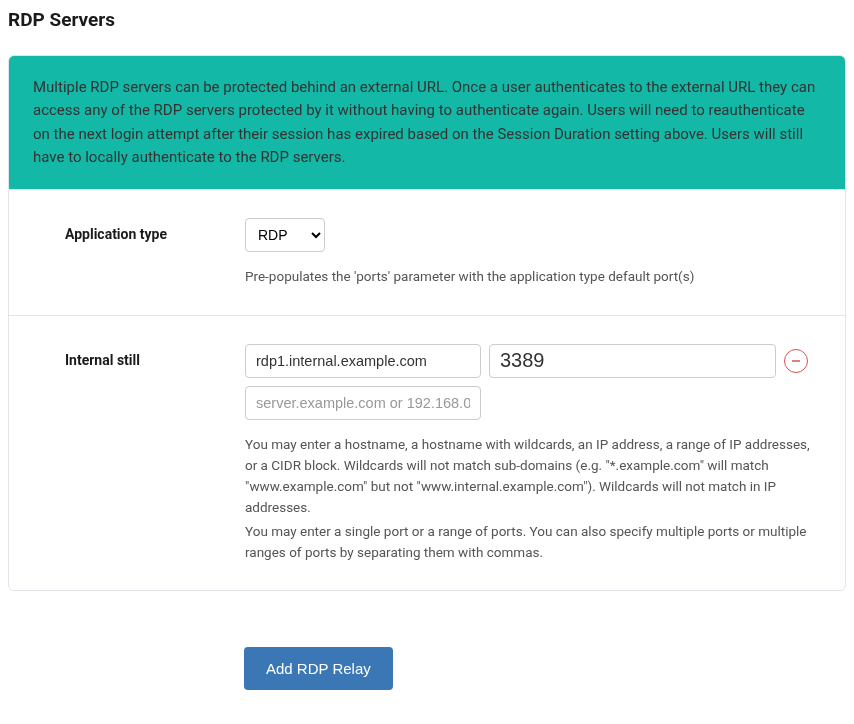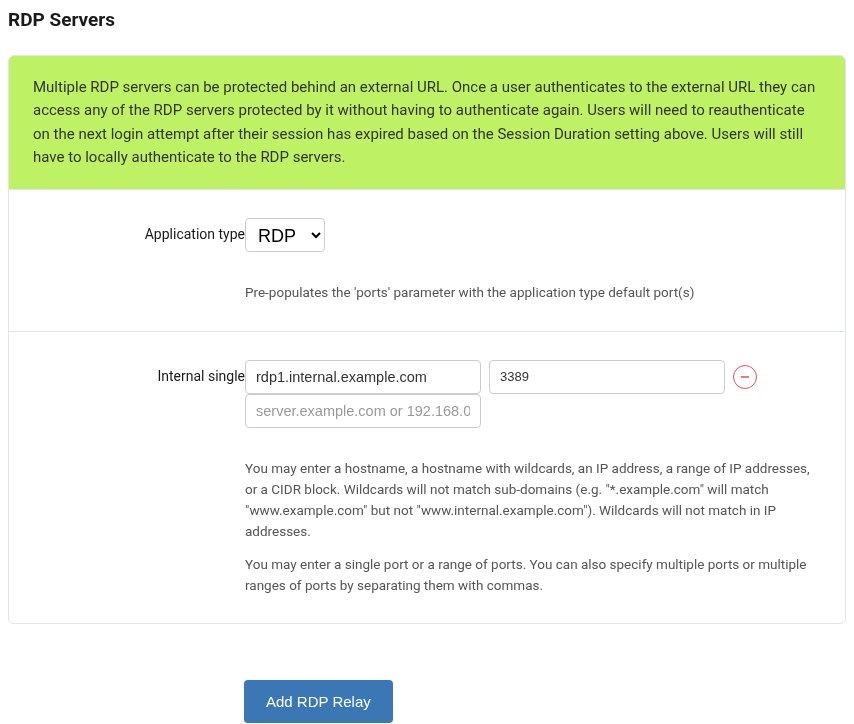--- a/index.html
+++ b/index.html
@@ -20,84 +20,84 @@
       color: #1a1a1a;
       margin-bottom: 24px;
       padding-left: 0;
     }
     .panel {
       border: 1px solid #e1e4e8;
       border-radius: 6px;
       overflow: hidden;
     }
     .panel-info {
-      background: #bef264;
+      background: #14b8a6;
       padding: 20px 24px;
       font-size: 15px;
       line-height: 1.55;
       color: #333;
       border-bottom: 1px solid #e1e4e8;
     }
     .panel-section {
       padding: 28px 24px 28px 56px;
       display: flex;
       align-items: flex-start;
     }
     .panel-section + .panel-section {
       border-top: 1px solid #e1e4e8;
     }
     .section-label {
       flex: 0 0 180px;
       font-size: 14px;
-      font-weight: 400;
+      font-weight: 700;
       color: #1a1a1a;
       padding-top: 8px;
-      text-align: right;
     }
     .section-content {
       flex: 1;
       min-width: 0;
     }
     select {
-      font-size: 18px;
+      font-size: 14px;
       padding: 6px 8px;
       border: 1px solid #ccc;
       border-radius: 4px;
       background: #fff;
       min-width: 80px;
       height: 34px;
     }
     .help-text {
       font-size: 13.5px;
       color: #555;
-      margin-top: 30px;
+      margin-top: 14px;
       line-height: 1.55;
     }
     .help-text + .help-text {
-      margin-top: 12px;
+      margin-top: 3px;
     }
     .host-row {
       display: flex;
       align-items: center;
       gap: 8px;
+      margin-bottom: 8px;
     }
     .host-input {
       flex: 0 0 236px;
       height: 34px;
       padding: 6px 10px;
       font-size: 14.5px;
       border: 1px solid #ccc;
       border-radius: 4px;
       color: #333;
     }
     .port-input {
       flex: 0 0 236px;
       height: 34px;
       padding: 6px 10px;
-      font-size: 13px;
+      font-size: 20px;
       border: 1px solid #ccc;
       border-radius: 4px;
       color: #333;
     }
     .host-input::placeholder,
     .port-input::placeholder {
       color: #999;
     }
     .remove-btn {
       width: 24px;
@@ -141,21 +141,21 @@
     <div class="section-label">Application type</div>
     <div class="section-content">
       <select>
         <option>RDP</option>
       </select>
       <div class="help-text">Pre-populates the 'ports' parameter with the application type default port(s)</div>
     </div>
   </div>
 
   <div class="panel-section">
-    <div class="section-label">Internal single</div>
+    <div class="section-label">Internal still</div>
     <div class="section-content">
 
       <div class="host-row">
         <input class="host-input" type="text" value="rdp1.internal.example.com" style="">
         <input class="port-input" type="text" value="3389" style="">
         <button class="remove-btn">
           <svg viewBox="0 0 12 12">
               <line x1="2" y1="6" x2="10" y2="6" stroke="#d9534f" stroke-width="1.5"></line>
             </svg>
         </button>

